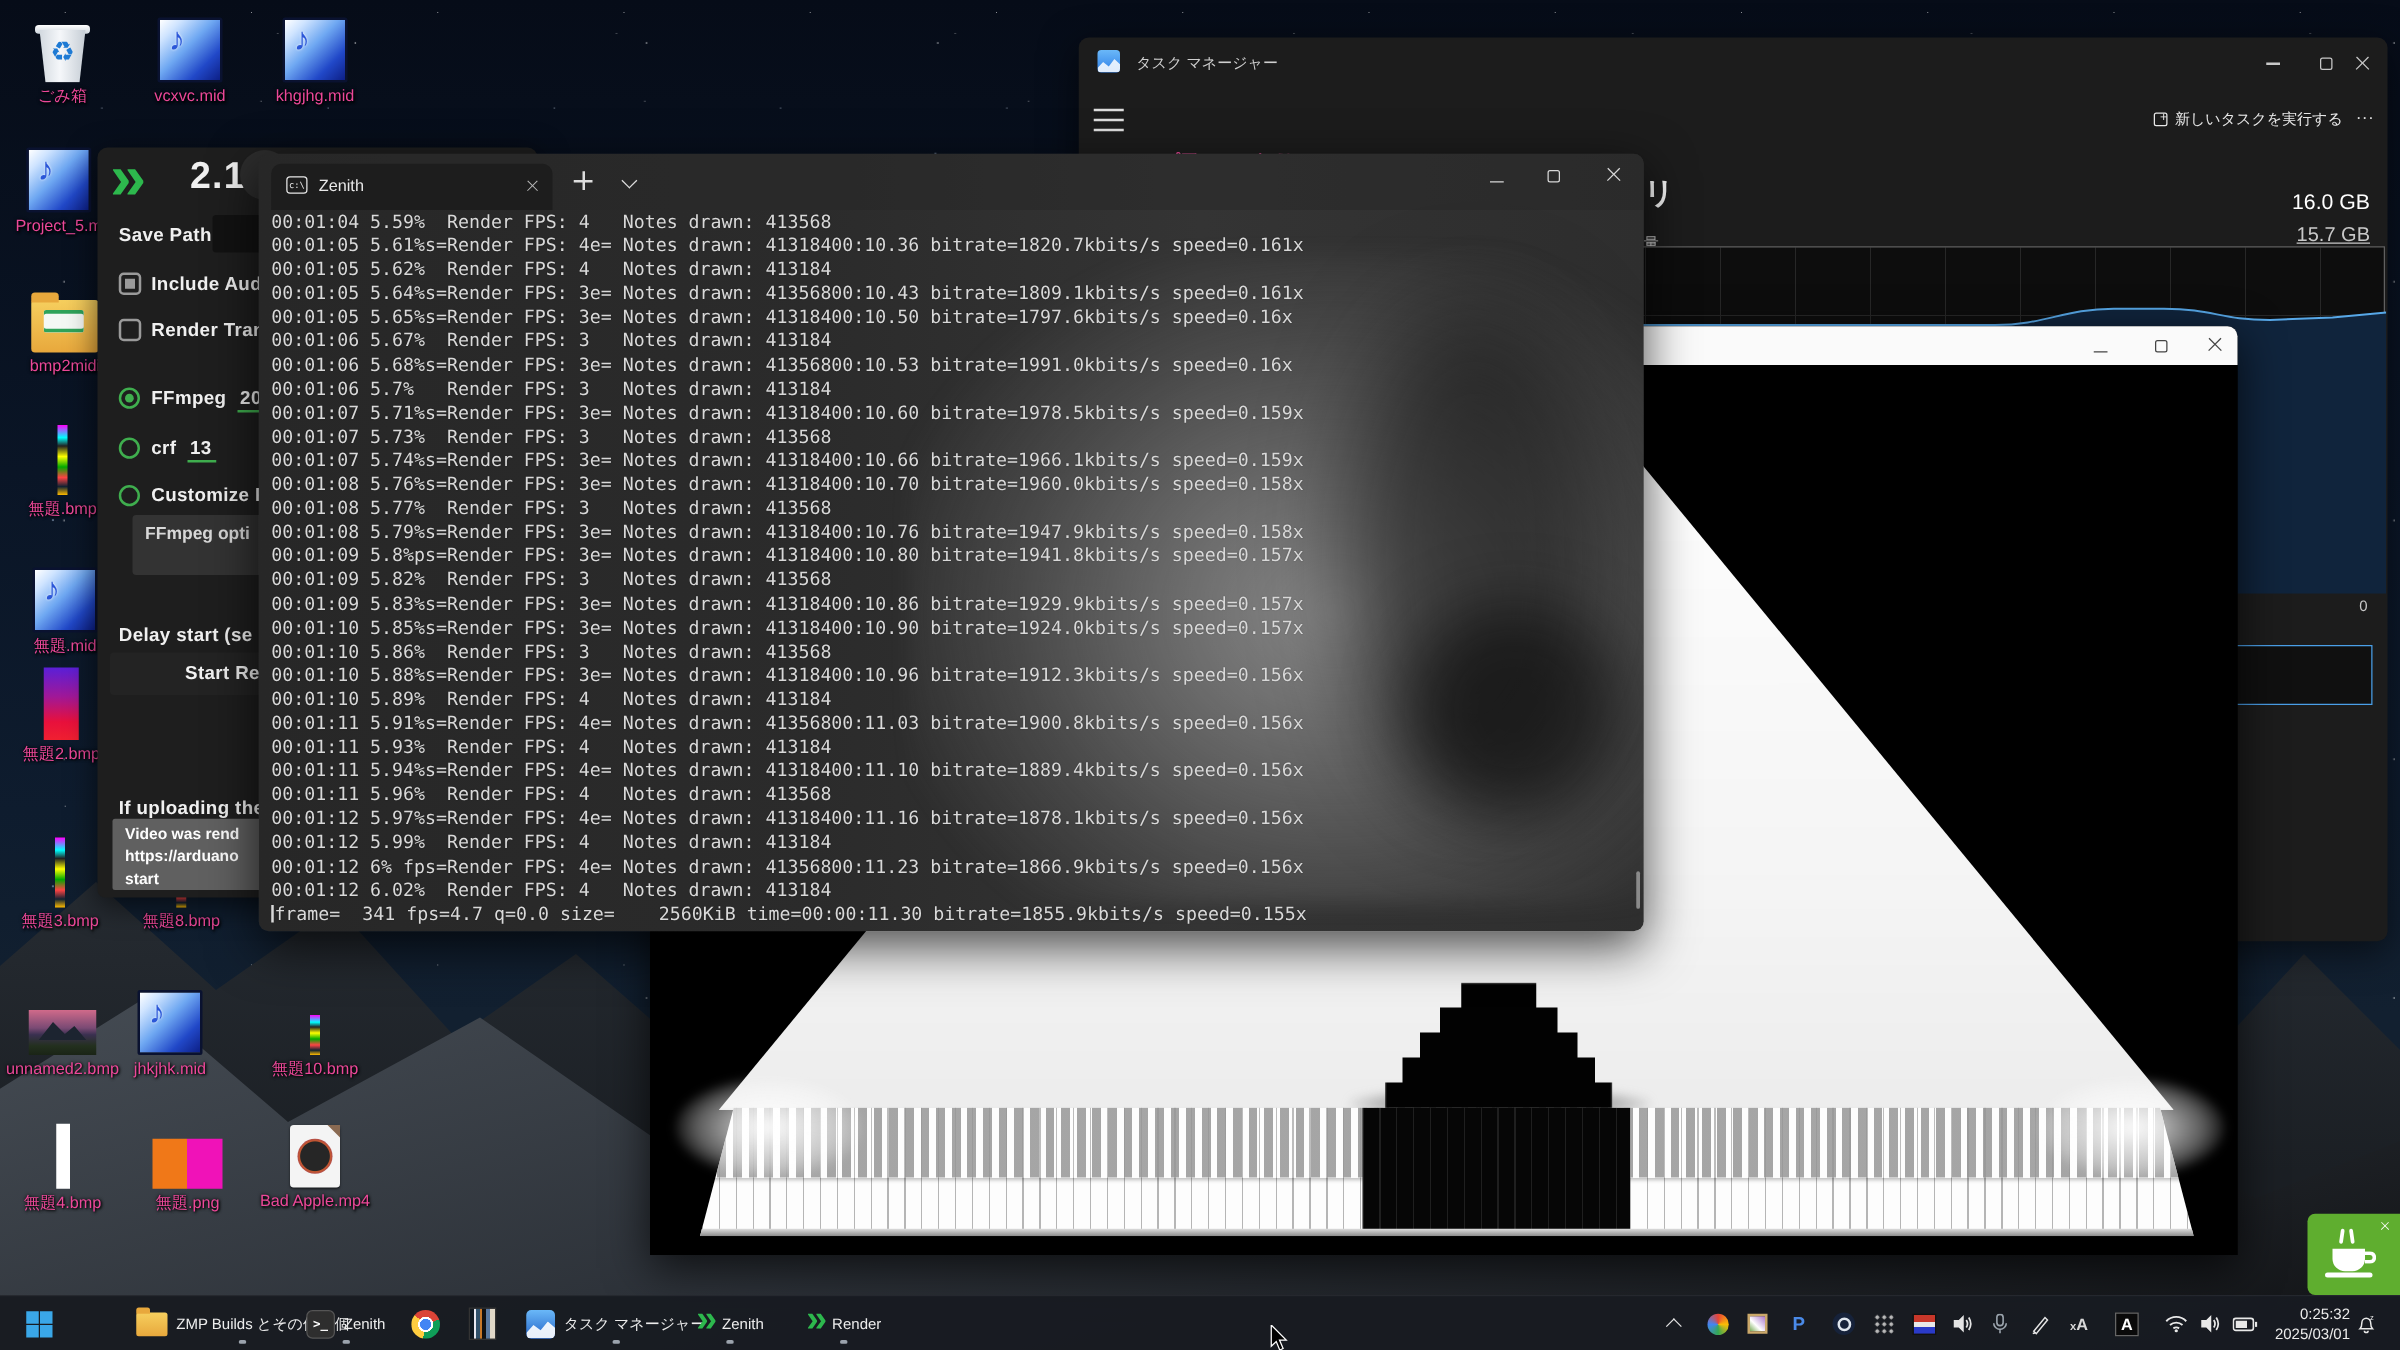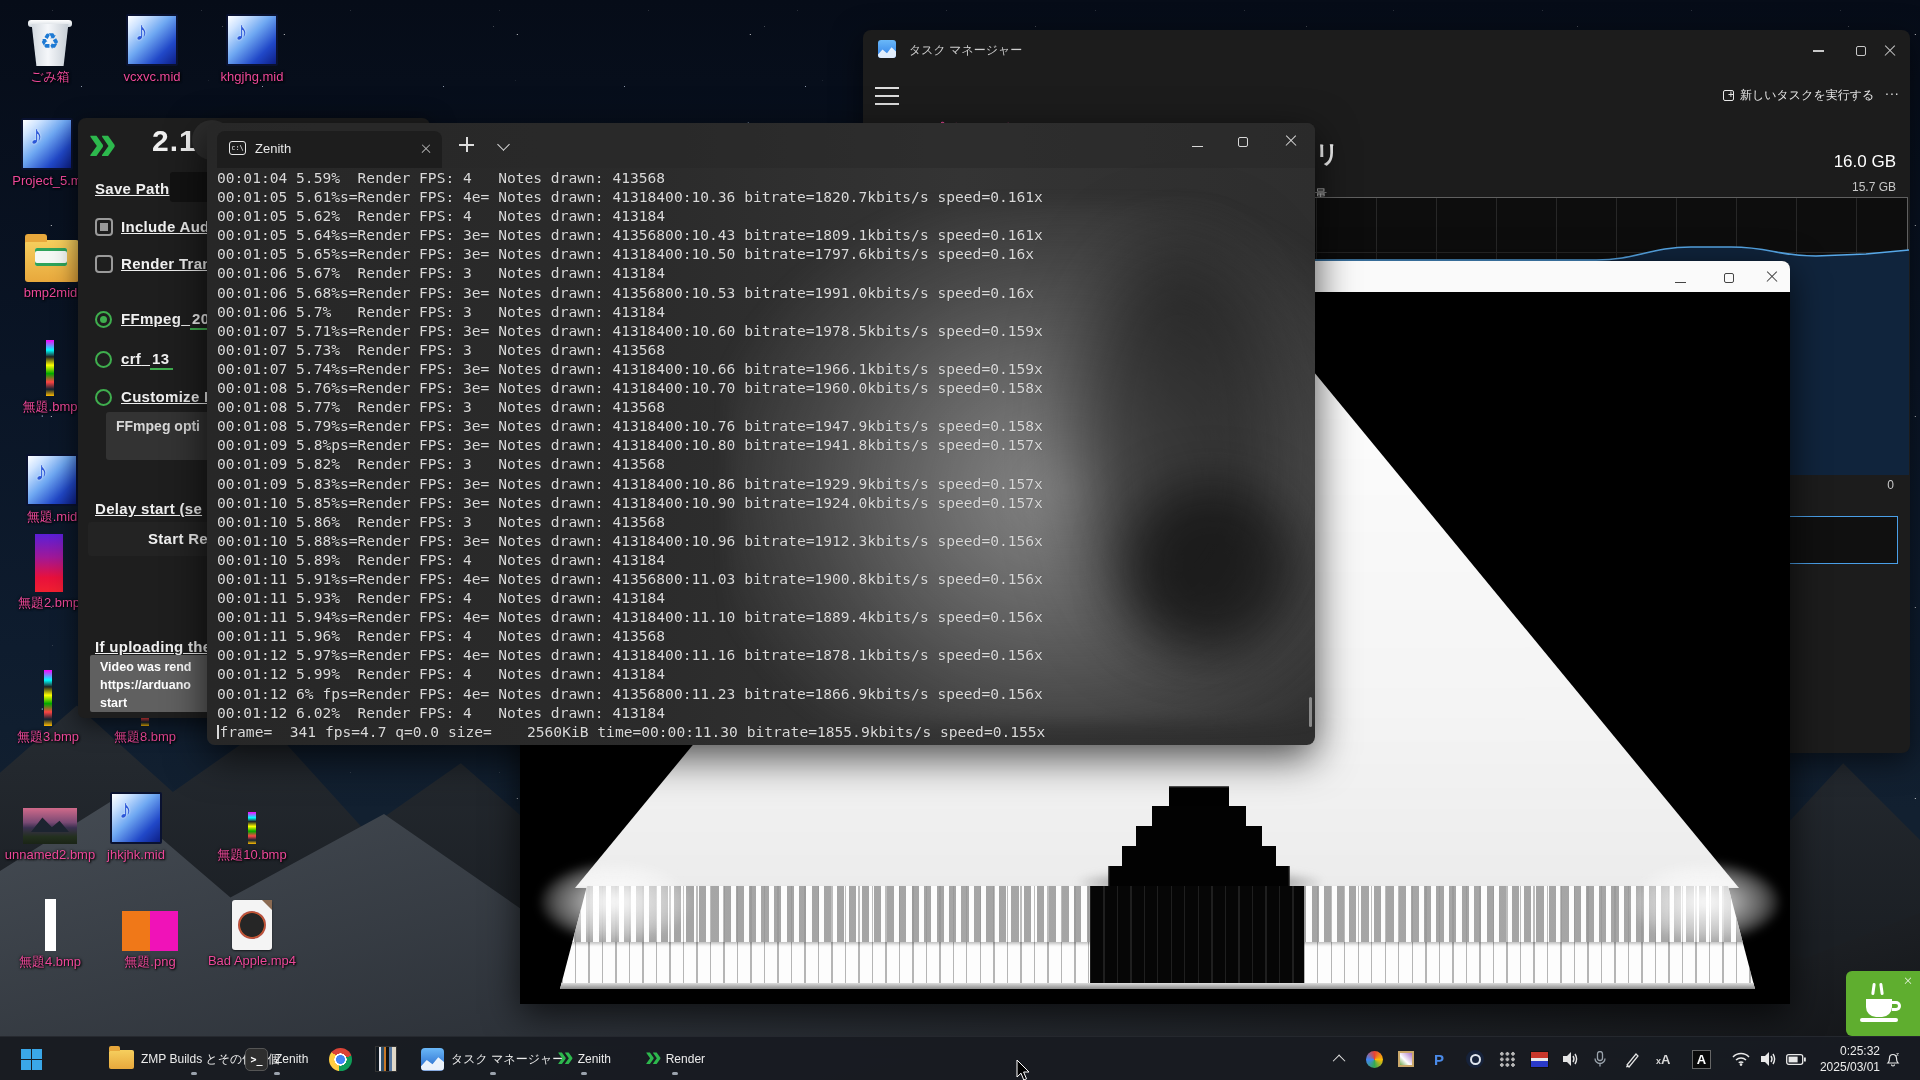--- a/index.html
+++ b/index.html
@@ -58,21 +58,21 @@
   .glyph-max { width:10px; height:10px; border:1.3px solid currentColor; border-radius:2px; display:inline-block; }
   .glyph-x { width:12px; height:12px; position:relative; display:inline-block; }
   .glyph-x::before,.glyph-x::after { content:""; position:absolute; left:-1px; top:5px; width:14px; height:1.4px; background:currentColor; }
   .glyph-x::before { transform:rotate(45deg); } .glyph-x::after { transform:rotate(-45deg); }
 
   
   #settings { left:78px; top:118px; width:352px; height:600px; background:#1e1e1e; border-radius:8px 8px 6px 6px; box-shadow:0 6px 24px rgba(0,0,0,.6); z-index:30; font-weight:bold; color:#f0f0f0; }
   #settings .logo { position:absolute; left:10px; top:-6px; font-size:52px; color:#2db84d; letter-spacing:-6px; }
   #settings .ver { position:absolute; left:74px; top:6px; font-size:30px; letter-spacing:1px; }
   #settings .roundbtn { position:absolute; left:114px; top:2px; width:40px; height:40px; border-radius:50%; background:#2d2d2d; }
-  .srow { position:absolute; left:17px; font-size:15px; letter-spacing:.3px;text-decoration:underline; }
+  .srow { position:absolute; left:17px; font-size:15px; letter-spacing:.3px; }
   .chk { display:inline-block; width:18px; height:18px; border:2px solid #9a9a9a; border-radius:4px; vertical-align:-4px; margin-right:8px; position:relative; }
   .chk.on::after { content:""; position:absolute; left:3px; top:3px; width:8px; height:8px; background:#9a9a9a; }
   .rad { display:inline-block; width:17px; height:17px; border:2.5px solid #3fae4e; border-radius:50%; vertical-align:-4px; margin-right:9px; position:relative; }
   .rad.on::after { content:""; position:absolute; left:3px; top:3px; width:7px; height:7px; border-radius:50%; background:#3fae4e; }
   .uval { display:inline-block; border-bottom:2px solid #3fae4e; padding:0 4px 1px 2px; }
   .spin { position:absolute; left:128px; top:-6px; width:26px; height:32px; background:#2a2a2a; border-radius:4px; }
   .spin i { position:absolute; left:8px; width:8px; height:8px; border:2px solid #cfcfcf; border-left:0; border-bottom:0; }
   .spin .up { top:7px; transform:rotate(-45deg); } .spin .dn { top:14px; transform:rotate(135deg); }
   #ffmpeg-box { position:absolute; left:28px; top:294px; width:310px; height:48px; background:#333; border-radius:3px; padding:6px 10px; font-size:14px; color:#d8d8d8; font-weight:bold; }
   #start-btn { position:absolute; left:10px; top:404px; width:330px; height:34px; background:#232323; border-radius:3px; color:#f2f2f2; font-size:15px; font-weight:bold; line-height:34px; padding-left:60px; letter-spacing:.3px; }
@@ -87,21 +87,21 @@
   #tm-burger { position:absolute; left:12px; top:57px; width:24px; height:18px; border-top:2px solid #ddd; border-bottom:2px solid #ddd; }
   #tm-burger::after { content:""; display:block; margin-top:6px; height:2px; background:#ddd; }
   #tm-nav { position:absolute; left:66px; top:53px; font-size:15px; font-weight:bold; color:#ec4899;margin-top:36px; }
   #tm-runtask { position:absolute; left:860px; top:57px; font-size:12px; color:#e8e8e8; }
   #tm-runtask .sq { display:inline-block; width:11px; height:11px; border:1.4px solid #e8e8e8; border-radius:2px; margin-right:6px; vertical-align:-2px; position:relative; }
   #tm-runtask .sq::after { content:"+"; position:absolute; left:4px; top:-2px; font-size:10px; }
   #tm-more { position:absolute; left:1022px; top:52px; font-size:14px; color:#ddd; letter-spacing:1px; }
   #tm-heading { position:absolute; left:452px; top:108px; font-size:24px; font-weight:bold; color:#f5f5f5; }
   #tm-sub { position:absolute; left:452px; top:156px; font-size:12px; color:#cfcfcf; }
   #tm-total { position:absolute; right:14px; top:122px; font-size:17px; color:#fff; }
-  #tm-scale { position:absolute; right:14px; top:150px; font-size:12px; color:#c8c8c8; }
+  #tm-scale { position:absolute; right:14px; top:150px; font-size:16px; color:#c8c8c8;text-decoration:underline; }
   #tm-graph { position:absolute; left:212px; top:167px; width:833px; height:277px; border:1px solid #606060; background:#0d0d0d;
     background-image:repeating-linear-gradient(90deg,#272727 0 1px,transparent 1px 60px),repeating-linear-gradient(0deg,#272727 0 1px,transparent 1px 55px); }
   #tm-zero { position:absolute; right:16px; top:448px; font-size:12px; color:#c8c8c8; }
   #tm-compbox { position:absolute; left:237px; top:486px; width:798px; height:48px; border:1px solid #4a9fe8; background:#101010; }
 
   
   #viz { left:520px; top:261px; width:1270px; height:743px; z-index:20; border-radius:8px 8px 0 0; box-shadow:0 10px 36px rgba(0,0,0,.7); background:#000; }
   #viz-titlebar { position:absolute; left:0; top:0; width:100%; height:31px; background:#fafafa; border-radius:8px 8px 0 0; }
   #viz-titlebar .vc { position:absolute; top:8px; color:#444; }
   #viz-content { position:absolute; left:0; top:31px; width:1270px; height:712px; background:#000; overflow:hidden; }

